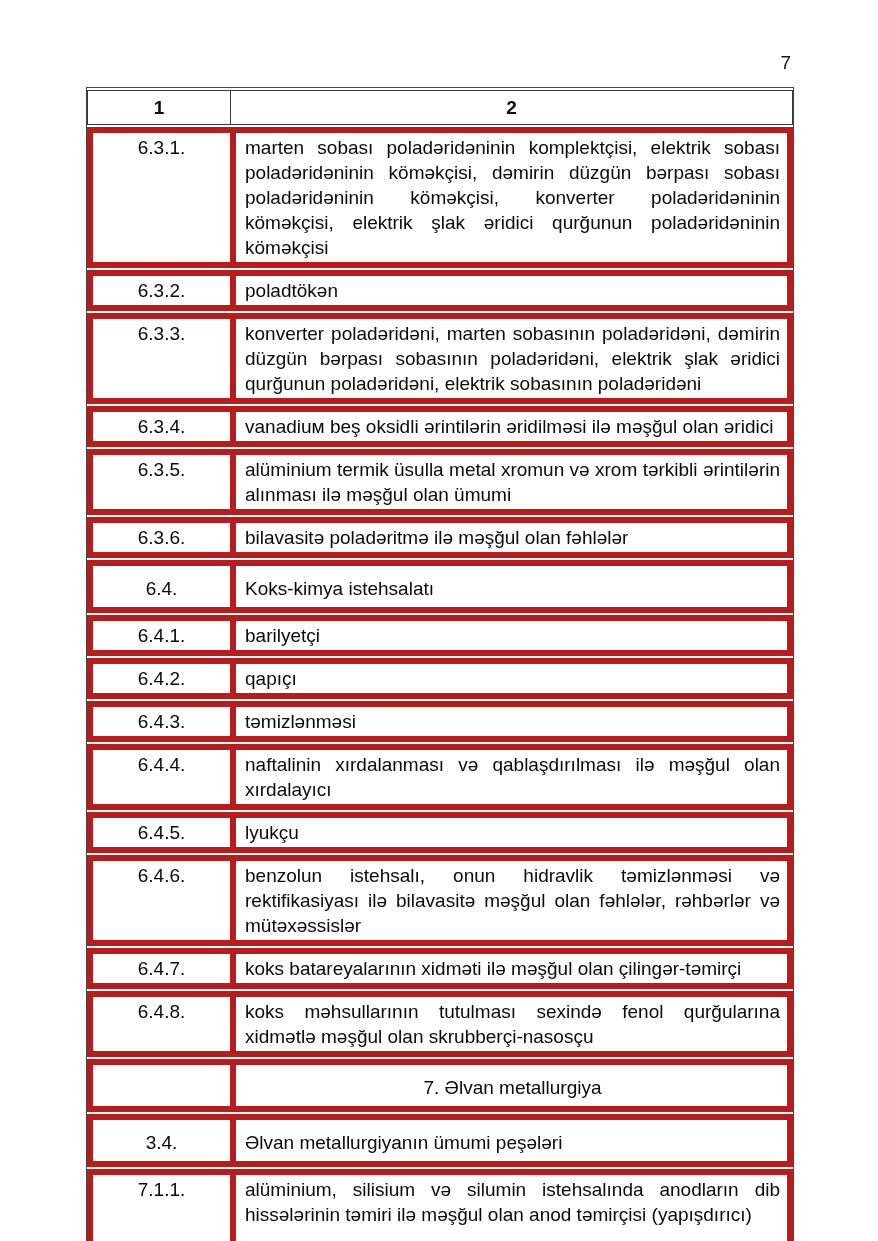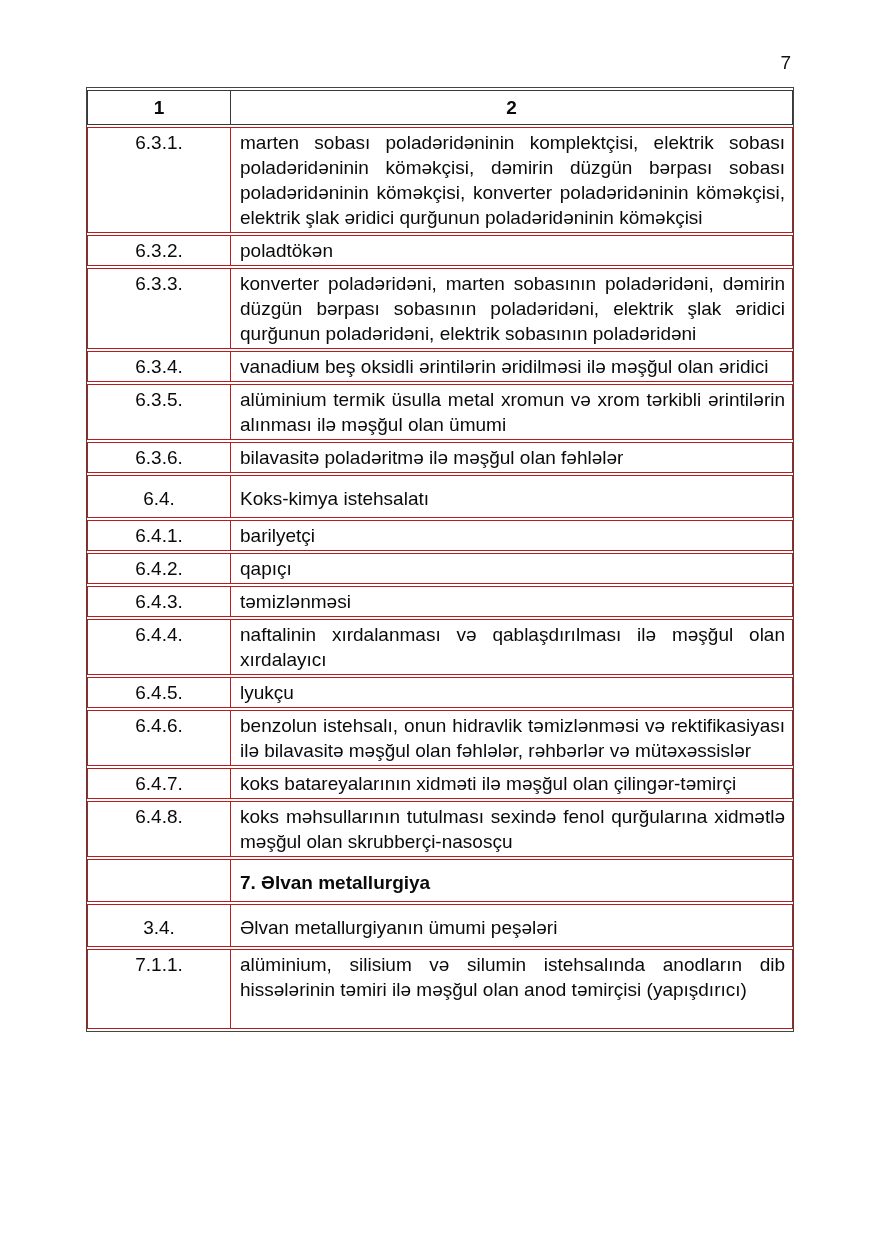--- a/index.html
+++ b/index.html
@@ -44,40 +44,40 @@
   th {
     border: 1px solid #383838;
     font-weight: bold;
     text-align: center;
     padding: 4px 6px;
     vertical-align: top;
   }
   th.c1 { border-right: none; }
 
   td {
-    border: 1px solid #b91c1c;
+    border: 6px solid #b91c1c;
     vertical-align: top;
     padding: 2px 6px;
   }
   td.c1 {
     border-right: none;
     text-align: center;
     padding: 2px 4px;
   }
   td.c2 {
     text-align: justify;
     padding-left: 9px;
     padding-right: 7px;
   }
 
   tr.r-pad td { padding-top: 10px; padding-bottom: 6px; }
 
   tr.section-row td.c2 {
-    font-weight: bold;
-    text-align: left;
+    font-weight: normal;
+    text-align: center;
   }
 
   tr.last-row td { padding-bottom: 26px; }
 </style>
 </head>
 <body>
 
 <div class="page">
 
   <div class="page-number">7</div>

